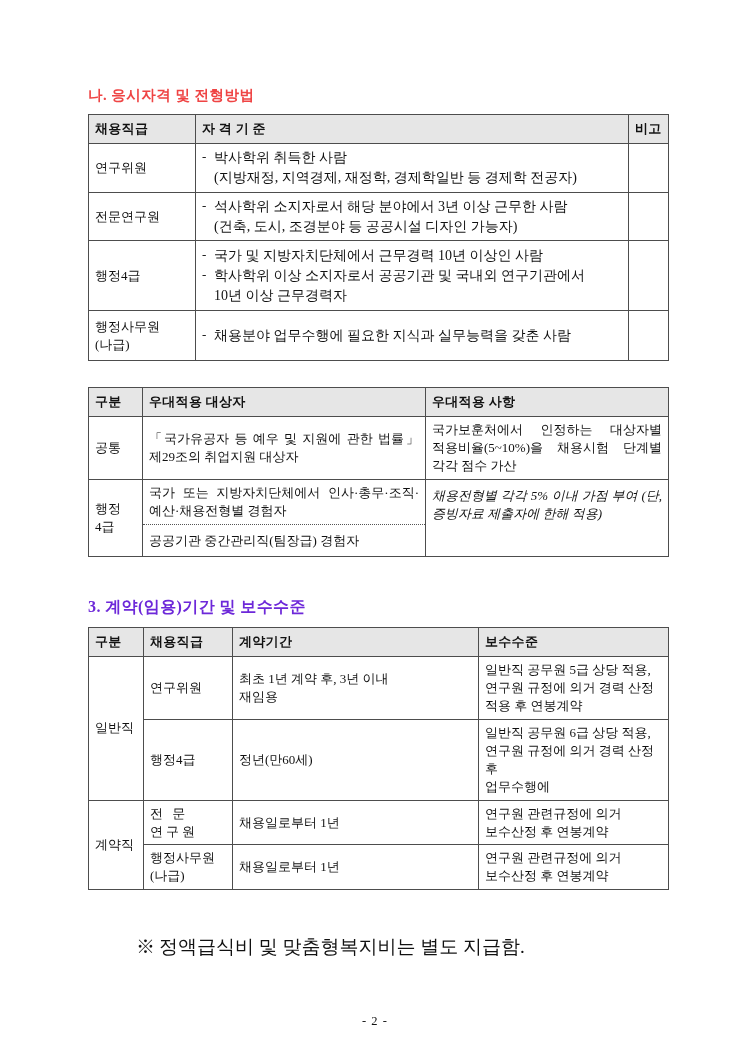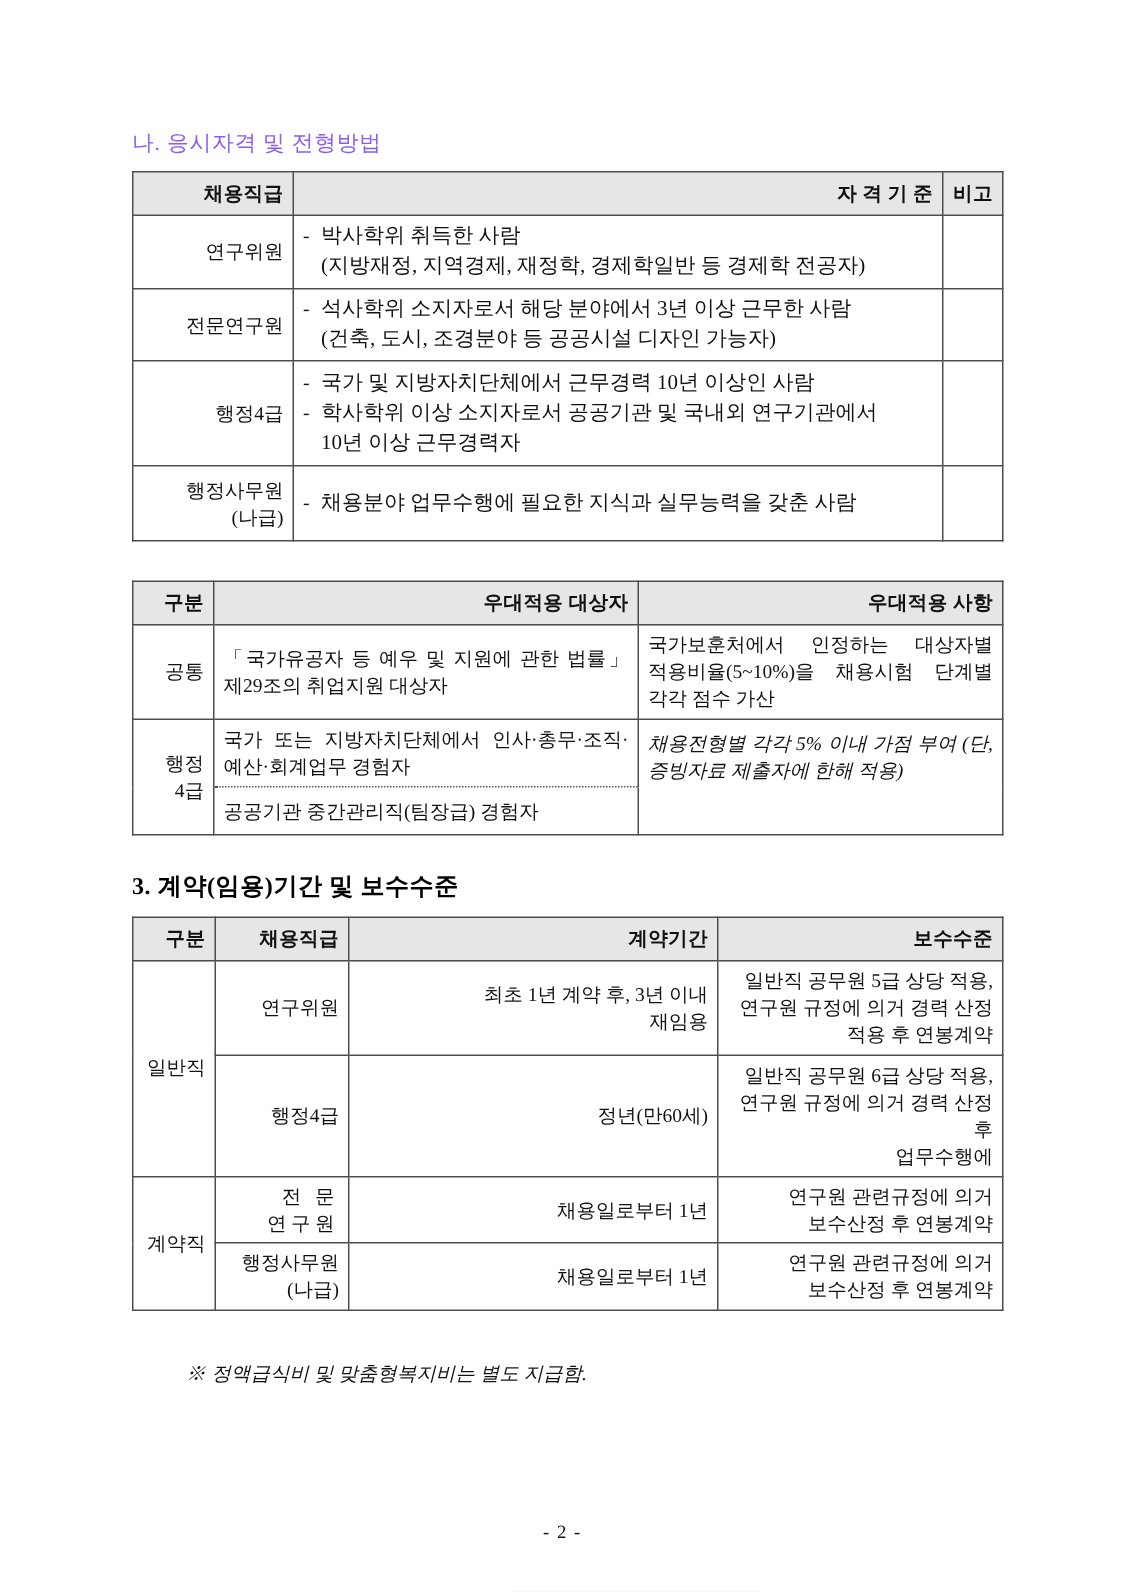--- a/index.html
+++ b/index.html
@@ -24,32 +24,32 @@
   .content {
     position: absolute;
     left: 88px;
     top: 86px;
     width: 580px;
   }
 
   
   .heading-sub {
     font-size: 14.5px;
-    font-weight: 400;
+    font-weight: 700;
     letter-spacing: 0.5px;
     margin: 0 0 9px 0;
-    color: #8b5cf6;
+    color: #ef4444;
     white-space: pre;
   }
   .heading-num {
     font-size: 16px;
     font-weight: 700;
     letter-spacing: 0.4px;
-    margin: 0 0 9px 0;
-    color: #000000;
+    margin: 16px 0 9px 0;
+    color: #6d28d9;
     white-space: pre;
   }
   .gap-a { height: 26px; }
   .gap-b { height: 24px; }
 
   
   table.doc {
     border-collapse: collapse;
     table-layout: fixed;
     width: 580px;
@@ -65,21 +65,21 @@
     color: #111;
     word-break: keep-all;
   }
   table.doc th {
     background: #e6e6e6;
     font-weight: 700;
     padding-top: 5px;
     padding-bottom: 5px;
     letter-spacing: 0.3px;
   }
-  .c { text-align: right; }
+  .c { text-align: left; }
   .l { text-align: left; }
   .spaced { letter-spacing: 5px; }
   .spaced2 { letter-spacing: 3px; }
   .nowrapline { white-space: pre-line; }
 
   
   .dash-bottom { border-bottom: 1px dotted #555 !important; }
   .dash-top { border-top: 1px dotted #555 !important; }
 
   
@@ -101,25 +101,24 @@
     line-height: 1.42;
   }
   .cellpad { padding: 7px 8px; }
 
   
   .notes {
     margin-top: 9px;
     padding-left: 10px;
   }
   .note {
-    font-size: 13px;
+    font-size: 19px;
     line-height: 1.65;
     white-space: pre;
     color: #111;
-    font-style: italic;
   }
   .note .sym { margin-right: 4px; }
 
   
   .pageno {
     position: absolute;
     left: 0;
     right: 0;
     top: 1014px;
     text-align: center;
@@ -219,21 +218,21 @@
       </thead>
       <tbody>
         <tr style="height:54px">
           <td class="c nowrapline">공통</td>
           <td class="l" style="text-align:justify;text-justify:inter-character;margin-left:38px;">「국가유공자 등 예우 및 지원에 관한 법률」 제29조의 취업지원 대상자</td>
           <td class="l" rowspan="1" style="text-align:justify;text-justify:inter-character;">국가보훈처에서 인정하는 대상자별 적용비율(5~10%)을 채용시험 단계별 각각 점수 가산</td>
         </tr>
         <tr style="height:38px">
           <td class="c nowrapline" rowspan="2">행정
 4급</td>
-          <td class="l dash-bottom" style="text-align:justify;text-justify:inter-character;">국가 또는 지방자치단체에서 인사·총무·조직·예산·회계업무 경험자</td>
+          <td class="l dash-bottom" style="text-align:justify;text-justify:inter-character;">국가 또는 지방자치단체에서 인사·총무·조직·예산·채용전형별 경험자</td>
           <td class="l" rowspan="2" style="text-align:justify;text-justify:inter-character;vertical-align:top;padding-top:7px;font-style:italic;">채용전형별 각각 5% 이내 가점 부여 (단, 증빙자료 제출자에 한해 적용)</td>
         </tr>
         <tr style="height:32px">
           <td class="l dash-top">공공기관 중간관리직(팀장급) 경험자</td>
         </tr>
       </tbody>
     </table>
 
     <div class="gap-b"></div>
 

